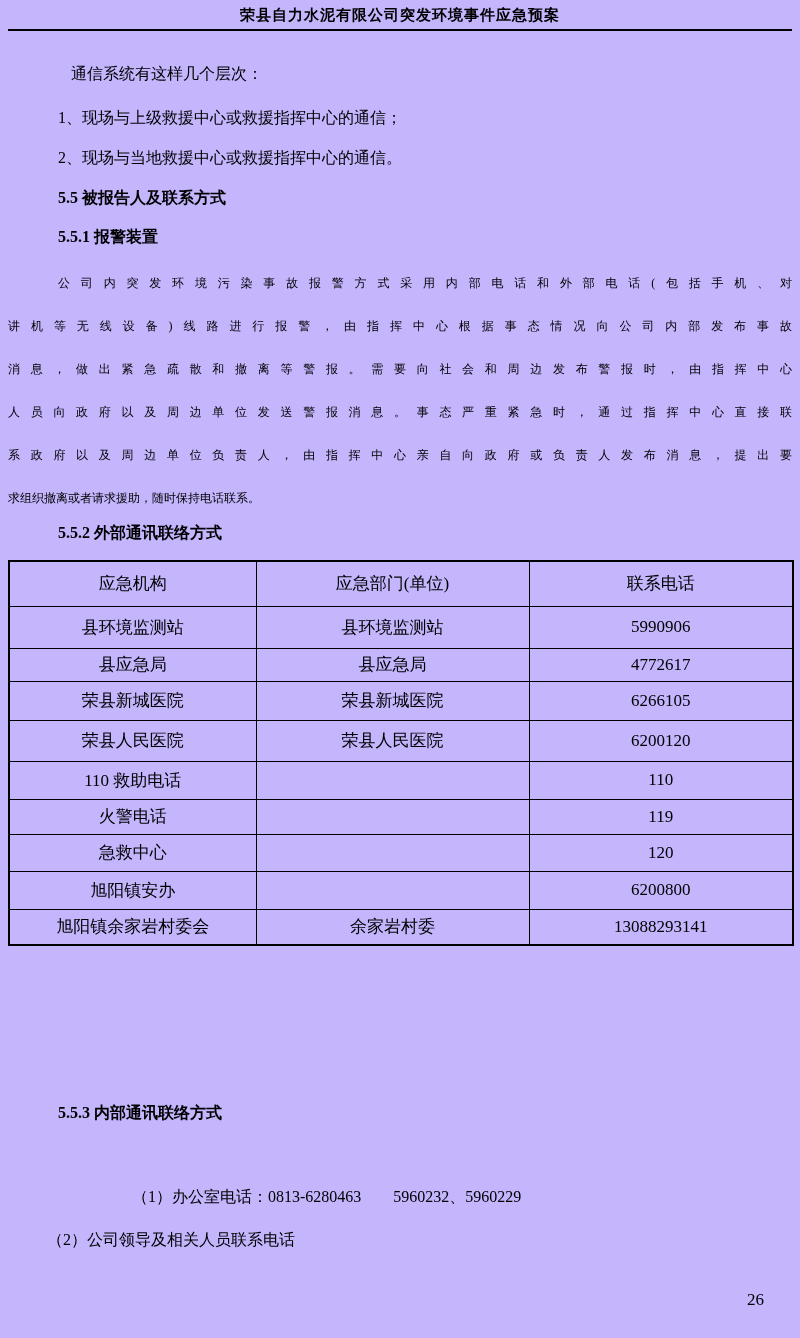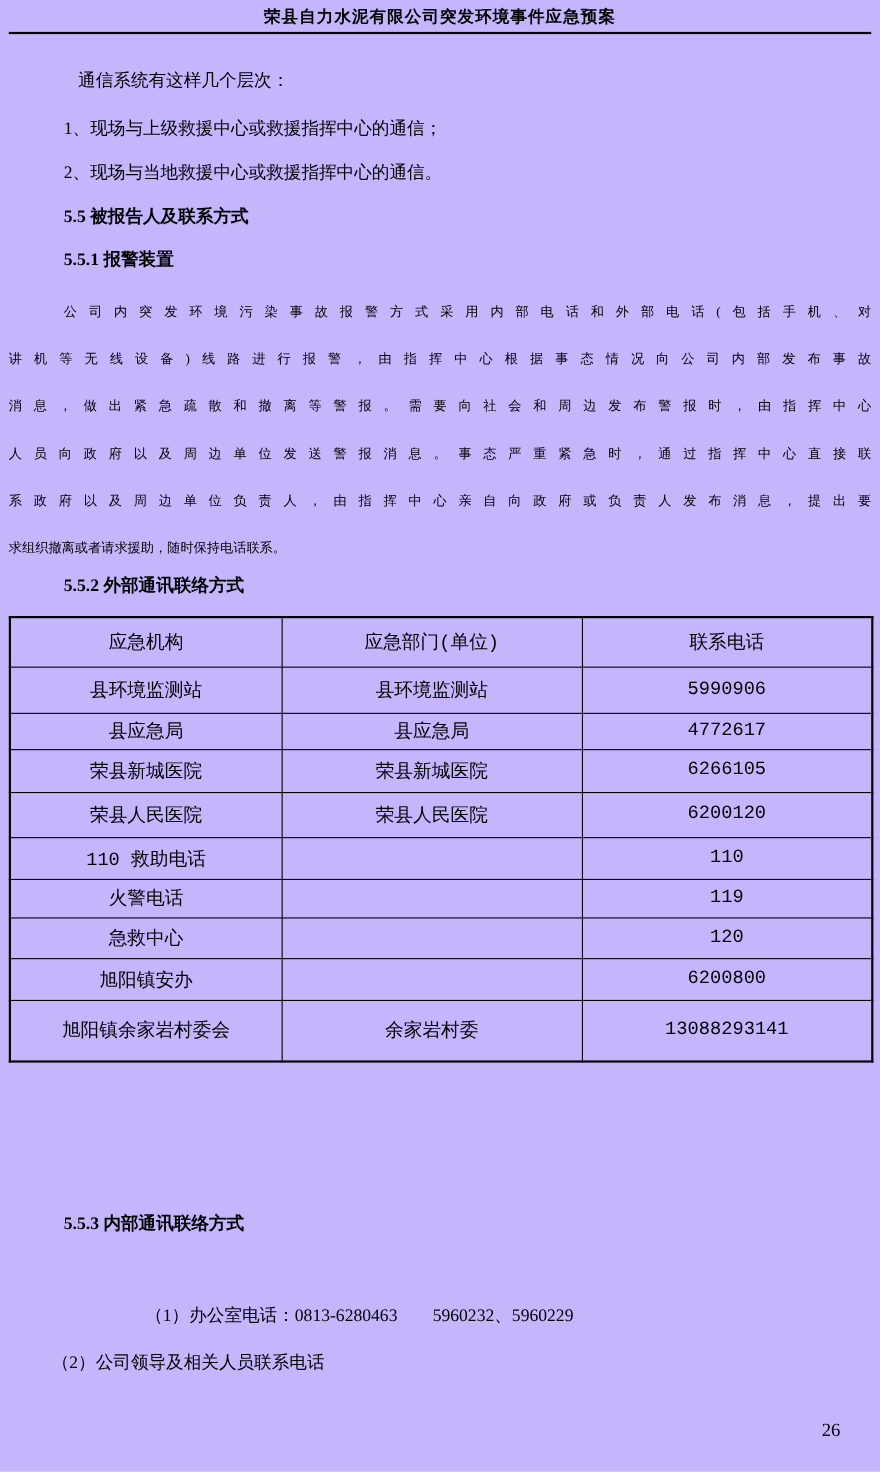--- a/index.html
+++ b/index.html
@@ -40,21 +40,21 @@
   .contacts{top:560px;}
   table{
     border-collapse:collapse;
     width:784px;table-layout:fixed;
     border:2px solid #000;
   }
   td,th{
     border:1.5px solid #000;
     font-size:17px;font-weight:normal;
     text-align:center;vertical-align:middle;
-    padding:0 4px;overflow:hidden;font-family:Liberation Mono, monospace;
+    padding:0 4px;overflow:hidden;
   }
   .sec-bottom{white-space:pre-wrap;}
   .indent-item1{padding-left:124px;}
   .indent-item2{padding-left:39px;}
   .page-number{
     position:absolute;top:1288px;right:36px;
     font-size:17px;line-height:24px;
   }
 </style>
 </head>
@@ -129,21 +129,21 @@
       <tr style="height:37px">
         <td>急救中心</td>
         <td></td>
         <td>120</td>
       </tr>
       <tr style="height:38px">
         <td>旭阳镇安办</td>
         <td></td>
         <td>6200800</td>
       </tr>
-      <tr style="height:56px">
+      <tr style="height:36px">
         <td>旭阳镇余家岩村委会</td>
         <td>余家岩村委</td>
         <td>13088293141</td>
       </tr>
     </tbody>
       </table>
   </div>
 
   <div class="abs bodyline indent-list h-bold" style="top:1100px">5.5.3 内部通讯联络方式</div>
   <div class="abs bodyline indent-item1 sec-bottom" style="top:1184px">（1）办公室电话：0813-6280463　　5960232、5960229</div>

